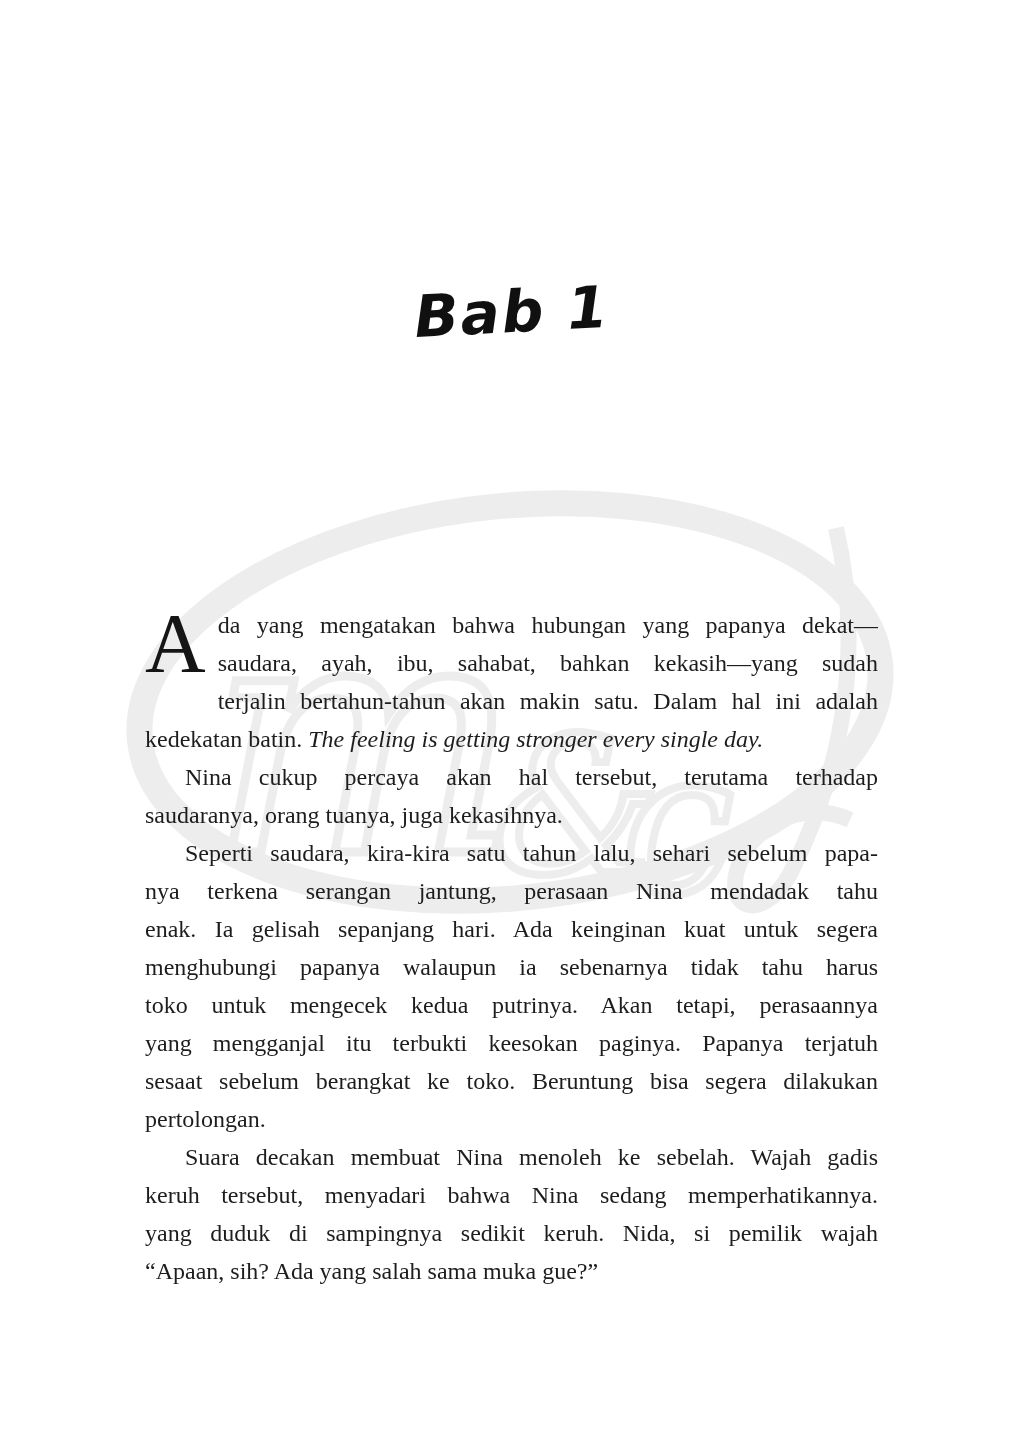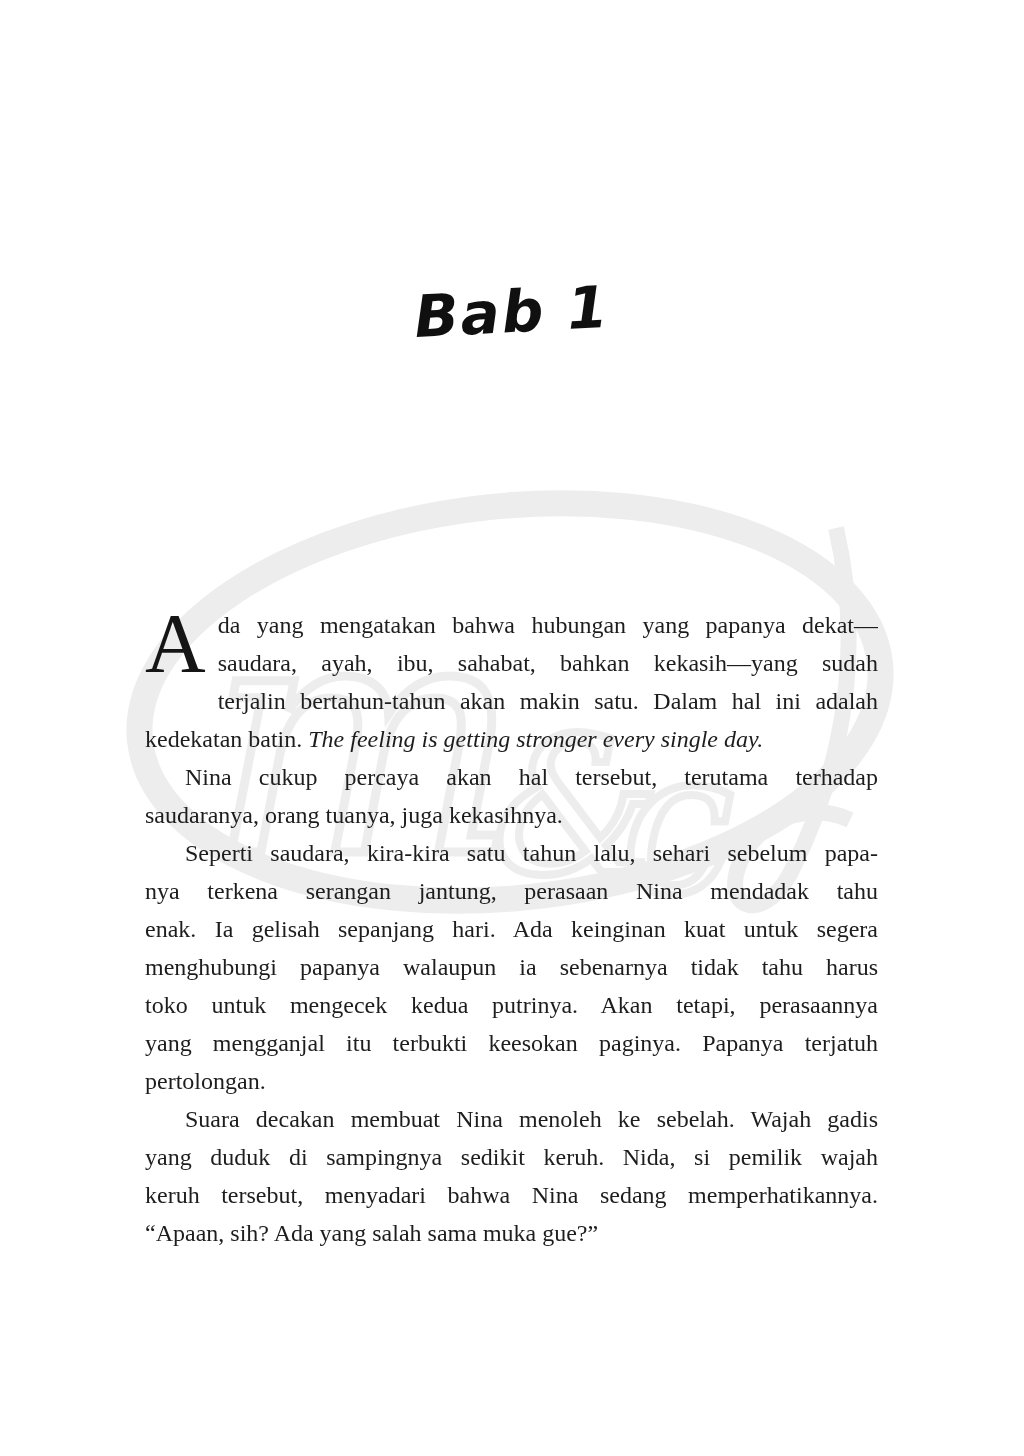--- a/index.html
+++ b/index.html
@@ -107,23 +107,24 @@
         <div class="line indent">Nina cukup percaya akan hal tersebut, terutama terhadap</div>
         <div class="line lastline">saudaranya, orang tuanya, juga kekasihnya.</div>
       </div>
       <div class="para">
         <div class="line indent">Seperti saudara, kira-kira satu tahun lalu, sehari sebelum papa-</div>
         <div class="line">nya terkena serangan jantung, perasaan Nina mendadak tahu</div>
         <div class="line">enak. Ia gelisah sepanjang hari. Ada keinginan kuat untuk segera</div>
         <div class="line">menghubungi papanya walaupun ia sebenarnya tidak tahu harus</div>
         <div class="line">toko untuk mengecek kedua putrinya. Akan tetapi, perasaannya</div>
         <div class="line">yang mengganjal itu terbukti keesokan paginya. Papanya terjatuh</div>
+        <div class="line">sesaat sebelum berangkat ke toko. Beruntung bisa segera dilakukan</div>
         <div class="line lastline">pertolongan.</div>
       </div>
       <div class="para">
         <div class="line indent">Suara decakan membuat Nina menoleh ke sebelah. Wajah gadis</div>
+        <div class="line">keruh tersebut, menyadari bahwa Nina sedang memperhatikannya.</div>
         <div class="line">yang duduk di sampingnya sedikit keruh. Nida, si pemilik wajah</div>
-        <div class="line">keruh tersebut, menyadari bahwa Nina sedang memperhatikannya.</div>
         <div class="line lastline">“Apaan, sih? Ada yang salah sama muka gue?”</div>
       </div>
     </div>
 
 </div>
 
 </body></html>

